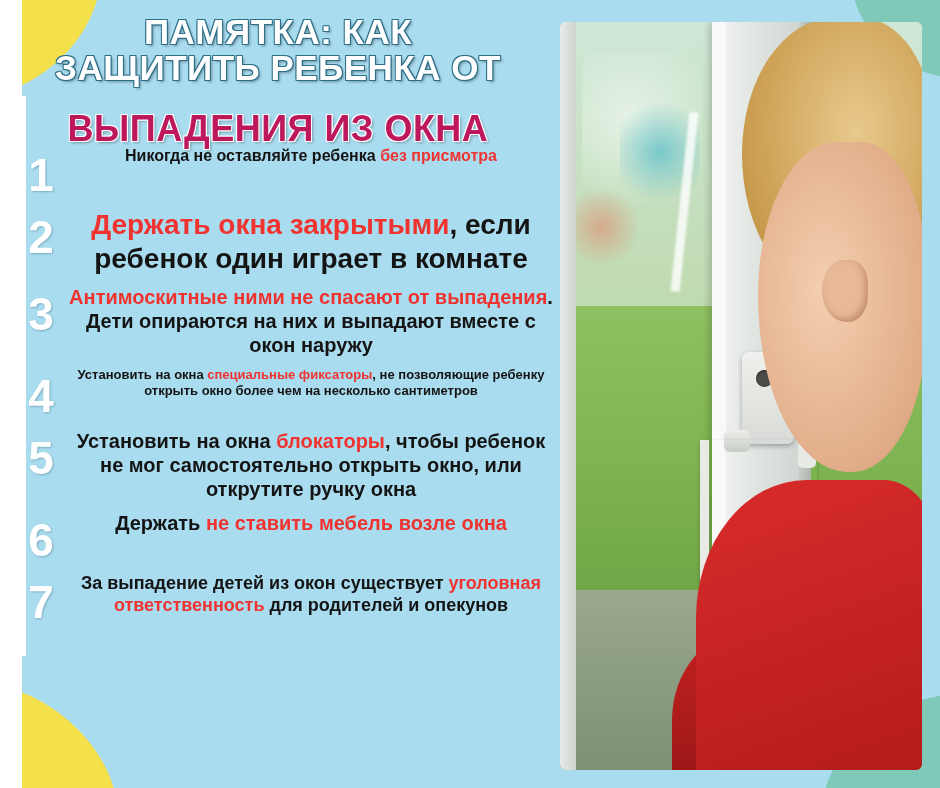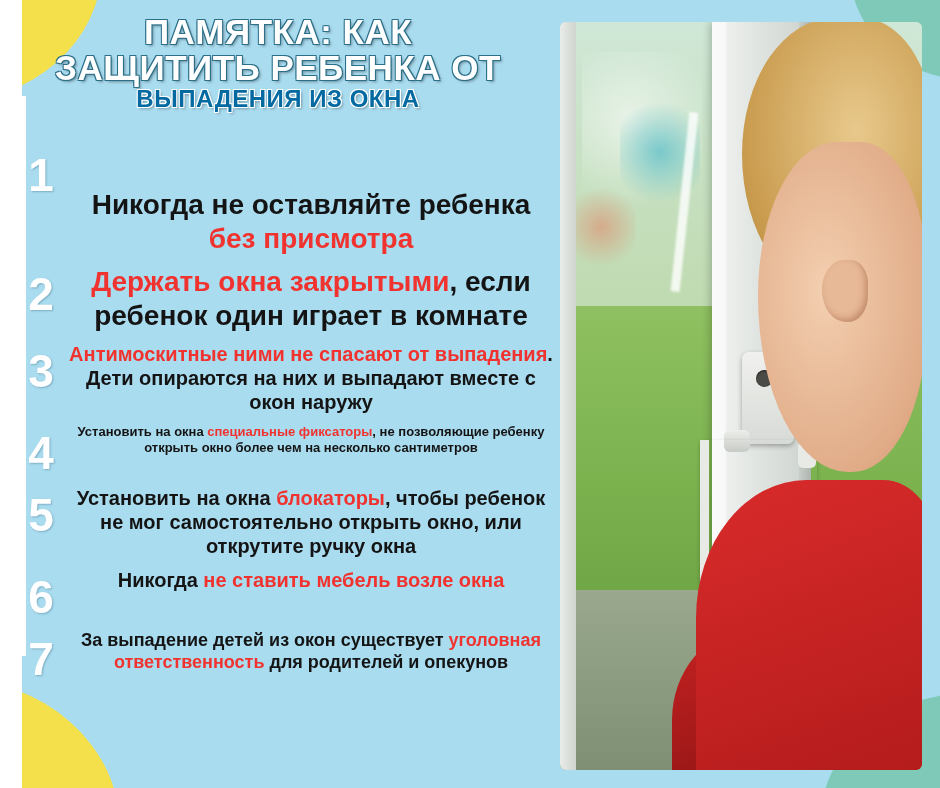--- a/index.html
+++ b/index.html
@@ -92,28 +92,29 @@
     letter-spacing: 0.5px;
     text-shadow:
        1px 1px 0 #2b6f88,
       -1px 1px 0 #2b6f88,
        1px -1px 0 #2b6f88,
       -1px -1px 0 #2b6f88,
        2px 2px 3px rgba(0,0,0,0.35);
     display: block;
   }
   .title-line.accent {
-    color: #0369a1;
-    font-size: 24px;
+    color: #be185d;
+    font-size: 36px;
     text-shadow:
        1px 1px 0 #ffffff,
       -1px 1px 0 #ffffff,
        1px -1px 0 #ffffff,
       -1px -1px 0 #ffffff,
        2px 2px 3px rgba(0,0,0,0.3);
+    margin-top: 23px;
   }
 
   
   .photo {
     position: absolute;
     right: 18px;
     top: 22px;
     width: 362px;
     height: 748px;
     border-radius: 6px;
@@ -274,21 +275,21 @@
     padding-top: 6px;
   }
   .tip-text {
     flex: 1;
     text-align: center;
     color: #141414;
     font-weight: bold;
     line-height: 1.2;
     padding-right: 6px;
   }
-  .t1 .tip-text { font-size: 28px; margin-top: 42px; }
+  .t1 .tip-text { font-size: 16px; }
   .t2 .tip-text { font-size: 28px; }
   .t3 .tip-text { font-size: 20px; }
   .t4 .tip-text { font-size: 13px; }
   .t5 .tip-text { font-size: 20px; }
   .t6 .tip-text { font-size: 20px; }
   .t7 .tip-text { font-size: 18px; }
   .hl { color: #f0332f; }
 </style>
 </head>
 <body>
@@ -348,21 +349,21 @@
       <div class="tip t4">
         <div class="tip-num">4</div>
         <div class="tip-text"><span>Установить на окна </span><span class="hl">специальные фиксаторы</span><span>, не позволяющие ребенку открыть окно более чем на несколько сантиметров</span></div>
       </div>
       <div class="tip t5">
         <div class="tip-num">5</div>
         <div class="tip-text"><span>Установить на окна </span><span class="hl">блокаторы</span><span>, чтобы ребенок не мог самостоятельно открыть окно, или открутите ручку окна</span></div>
       </div>
       <div class="tip t6">
         <div class="tip-num">6</div>
-        <div class="tip-text"><span>Никогда </span><span class="hl">не ставить мебель возле окна</span></div>
+        <div class="tip-text"><span>Держать </span><span class="hl">не ставить мебель возле окна</span></div>
       </div>
       <div class="tip t7">
         <div class="tip-num">7</div>
         <div class="tip-text"><span>За выпадение детей из окон существует </span><span class="hl">уголовная ответственность</span><span> для родителей и опекунов</span></div>
       </div>
     </div>
 
 </div>
 
 </body></html>

